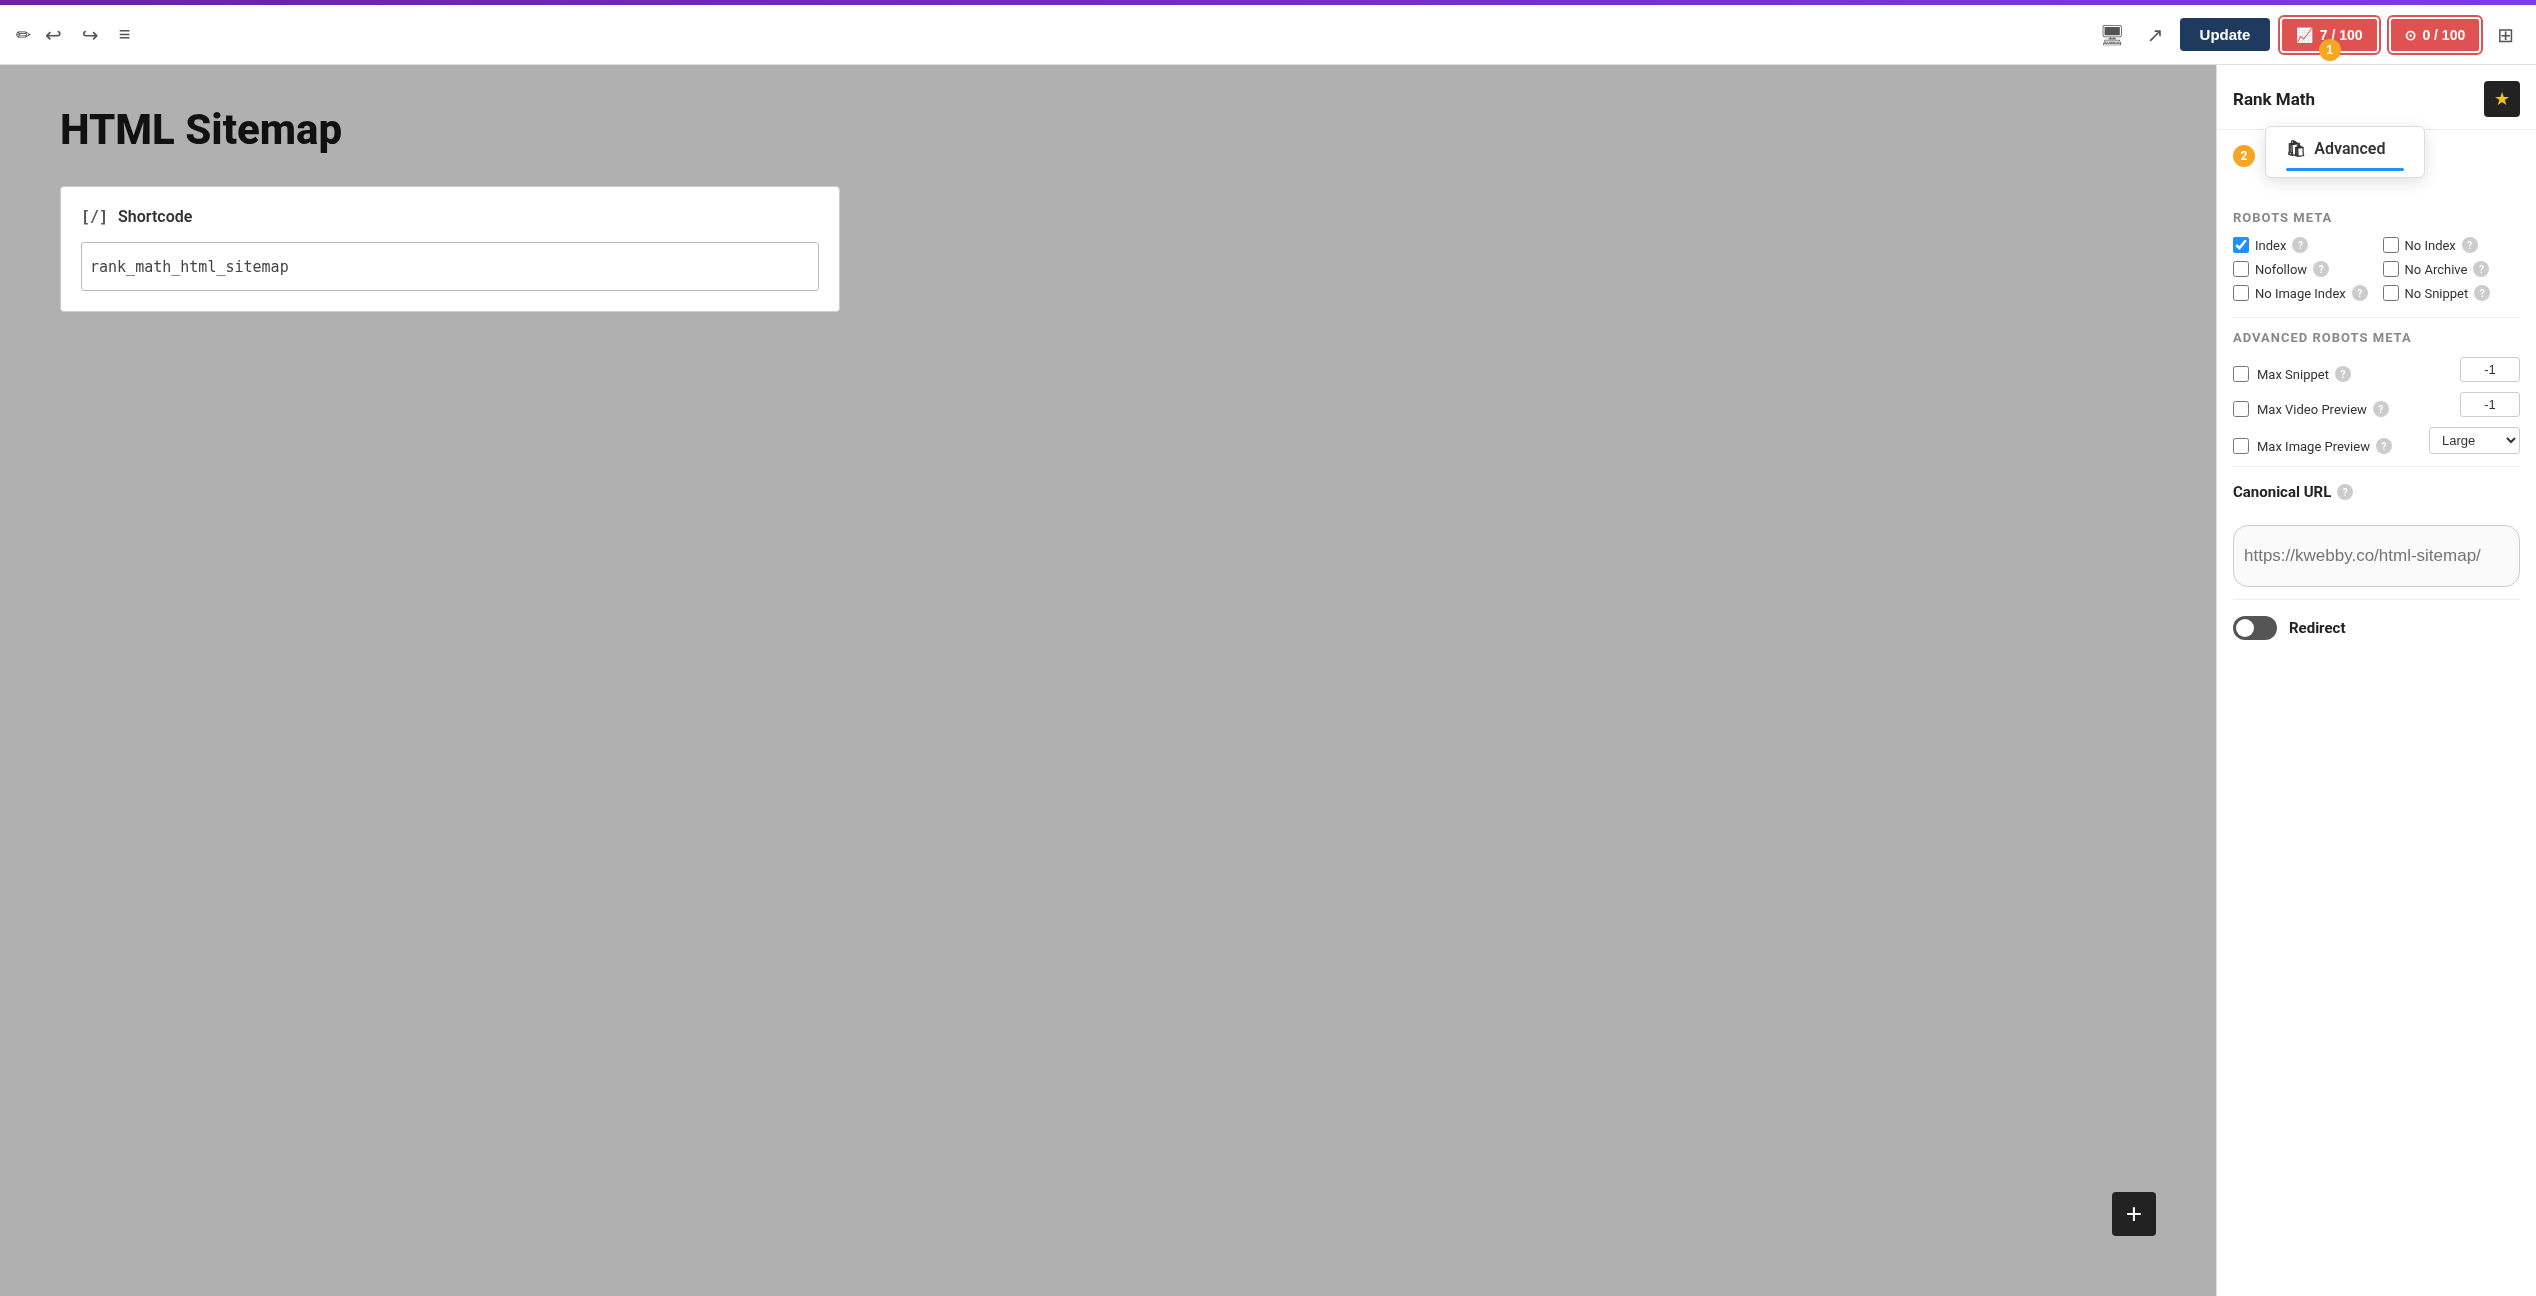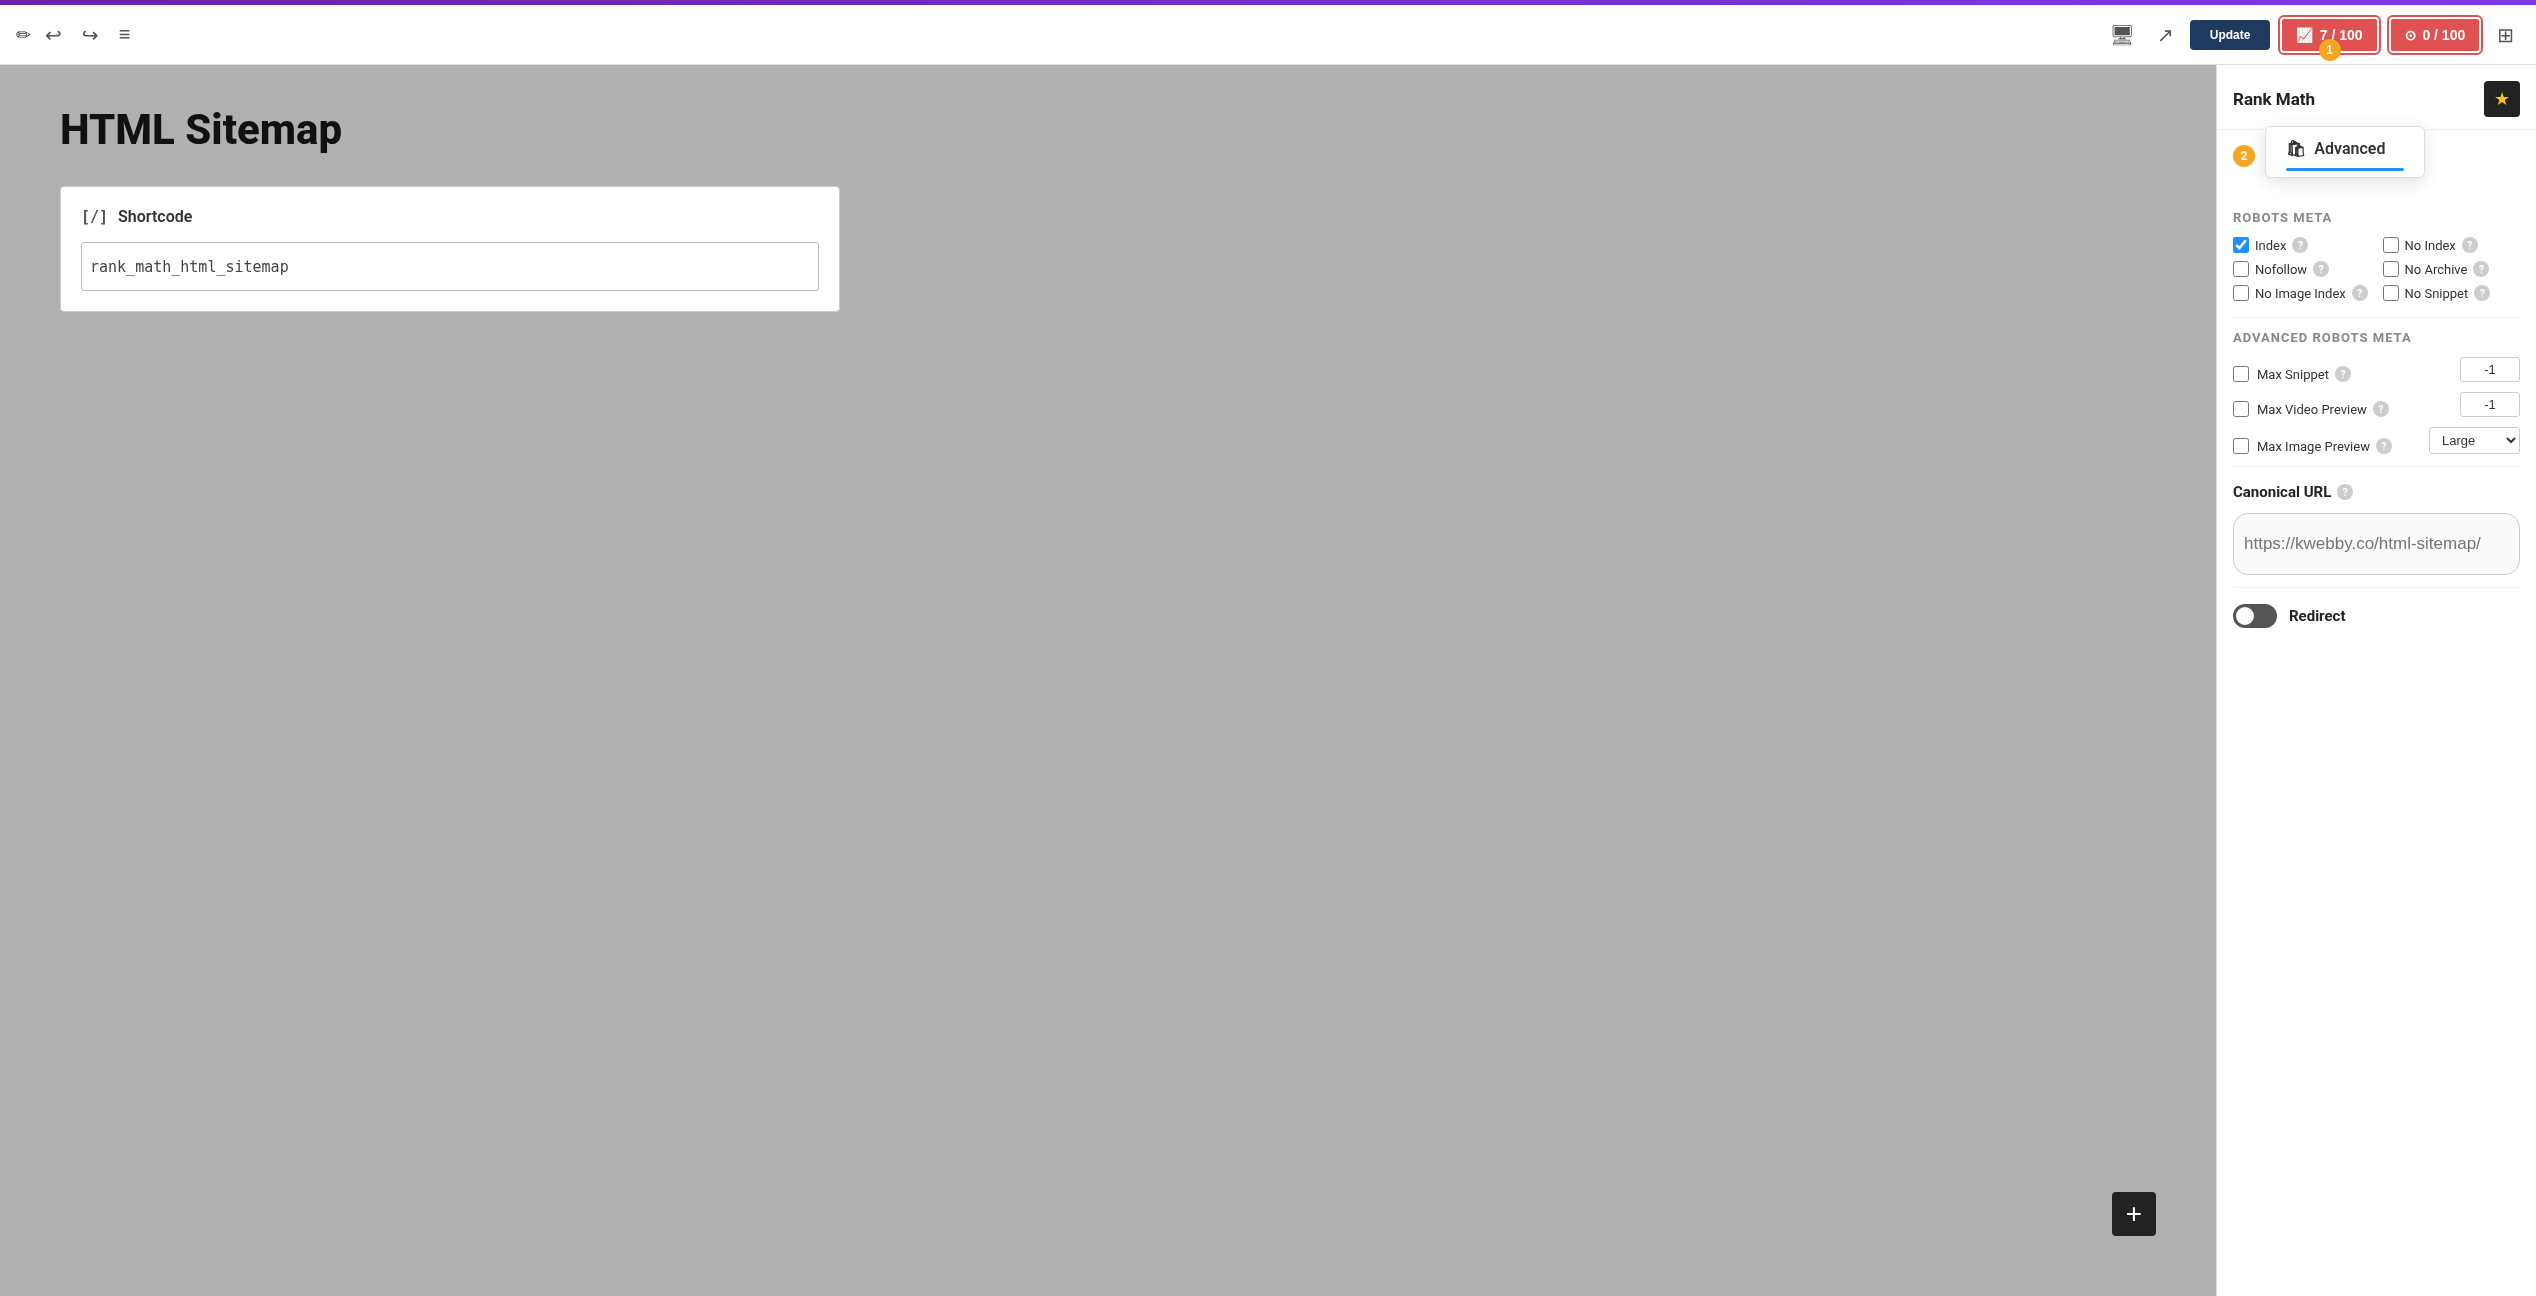--- a/index.html
+++ b/index.html
@@ -25,21 +25,21 @@
       background: none; border: none; cursor: pointer;
       color: #555; font-size: 20px; padding: 6px; border-radius: 4px;
     }
 
     .btn-update {
       background: #1e3a5f;
       color: #fff;
       border: none;
       border-radius: 4px;
       padding: 8px 20px;
-      font-size: 12px;
+      font-size: 15px;
       font-weight: 600;
       cursor: pointer;
     }
     .btn-rank {
       background: #e05252;
       color: #fff;
       border: none;
       border-radius: 4px;
       padding: 8px 14px;
       font-size: 14px;
@@ -332,21 +332,21 @@
     }
 
     .canonical-section { margin-top: 16px; }
     .canonical-label {
       display: flex;
       align-items: center;
       gap: 6px;
       font-size: 15px;
       font-weight: 700;
       color: #222;
-      margin-bottom: 12px;
+      margin-bottom: 24px;
     }
     .canonical-input {
       width: 100%;
       border: 1px solid #ccc;
       border-radius: 15px;
       padding: 20px 10px;
       font-size: 17px;
       color: #666;
       background: #fafafa;
     }

